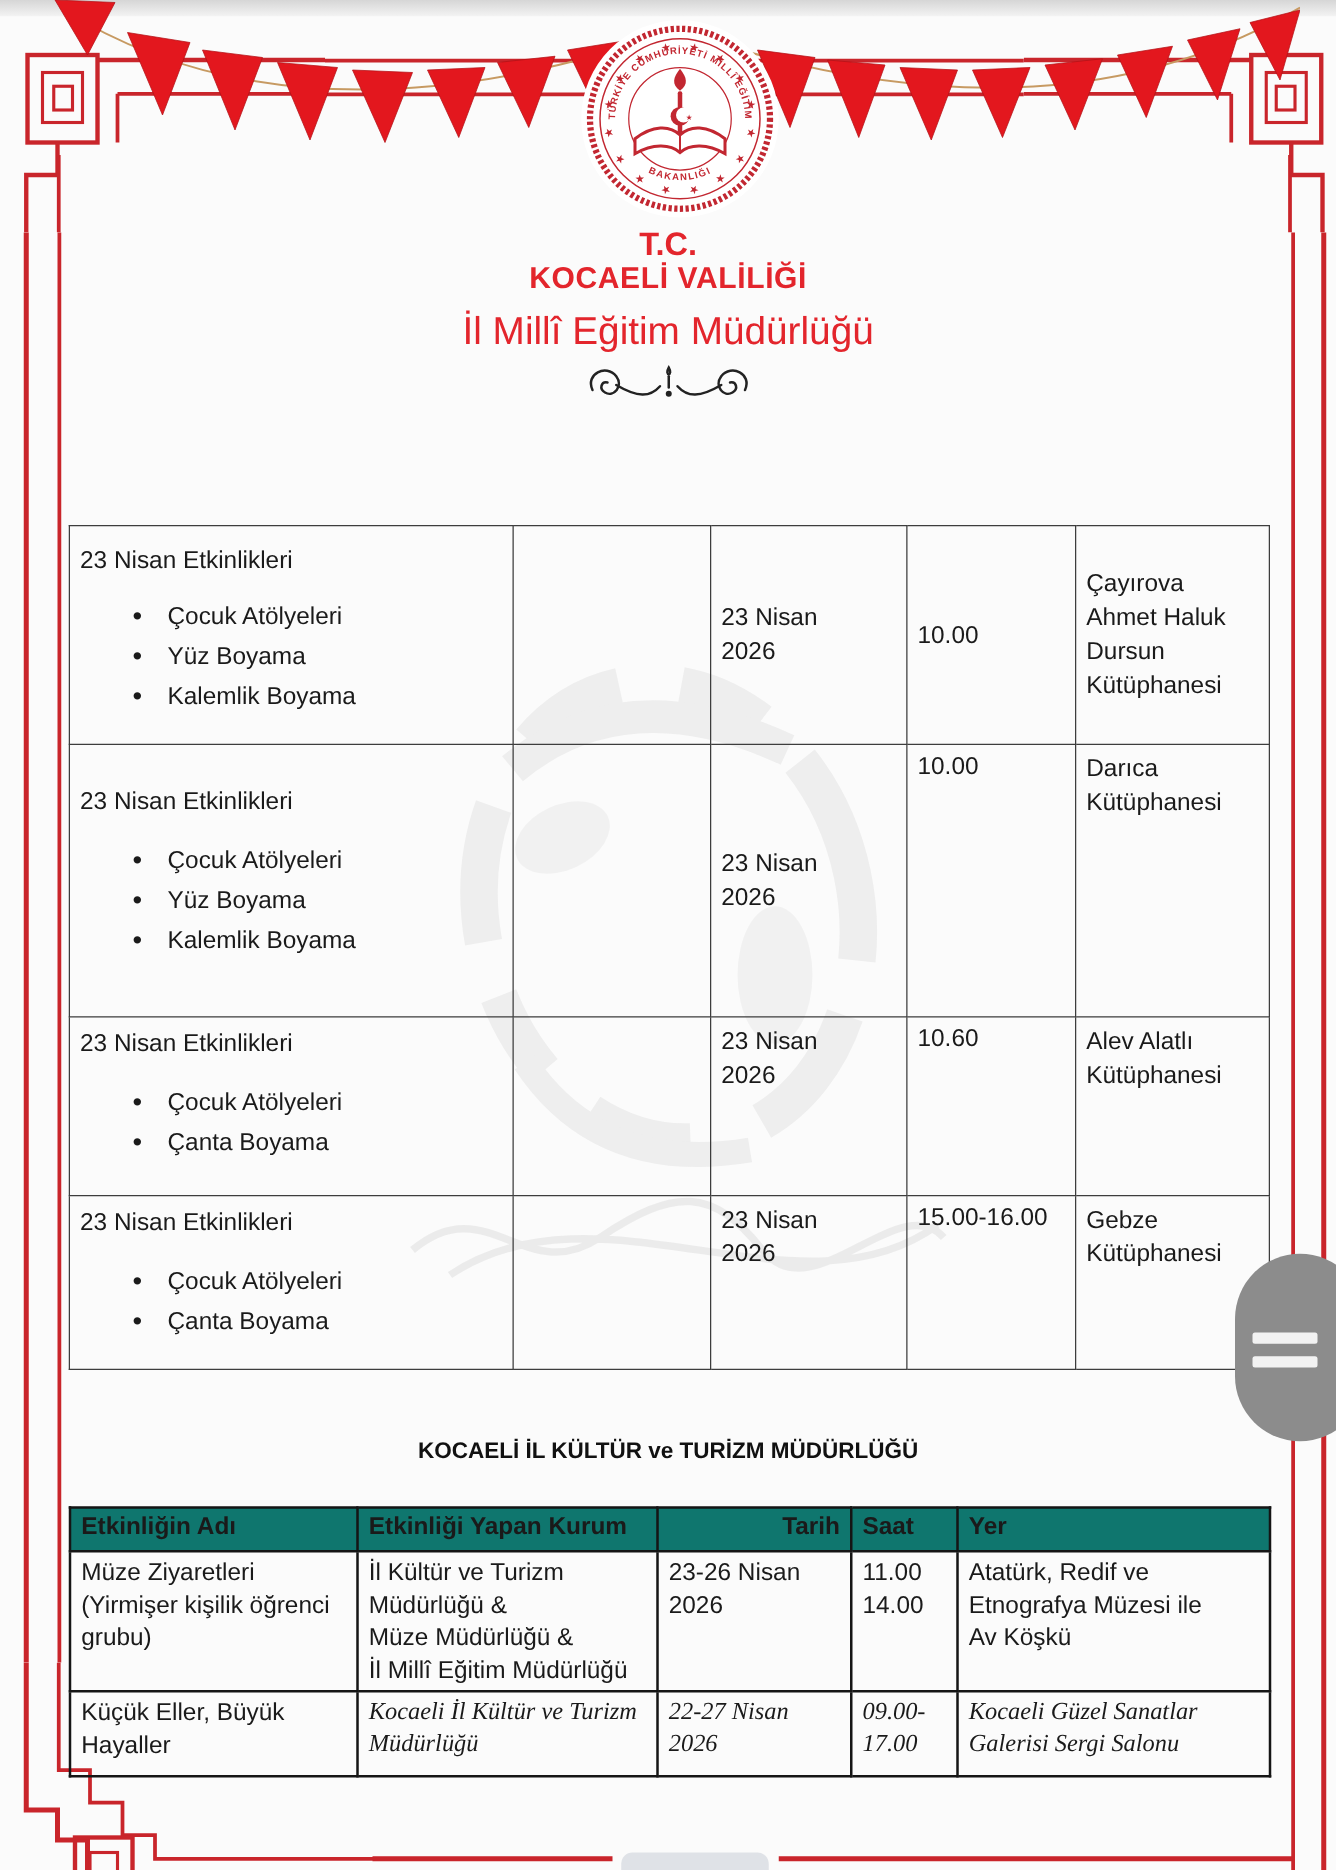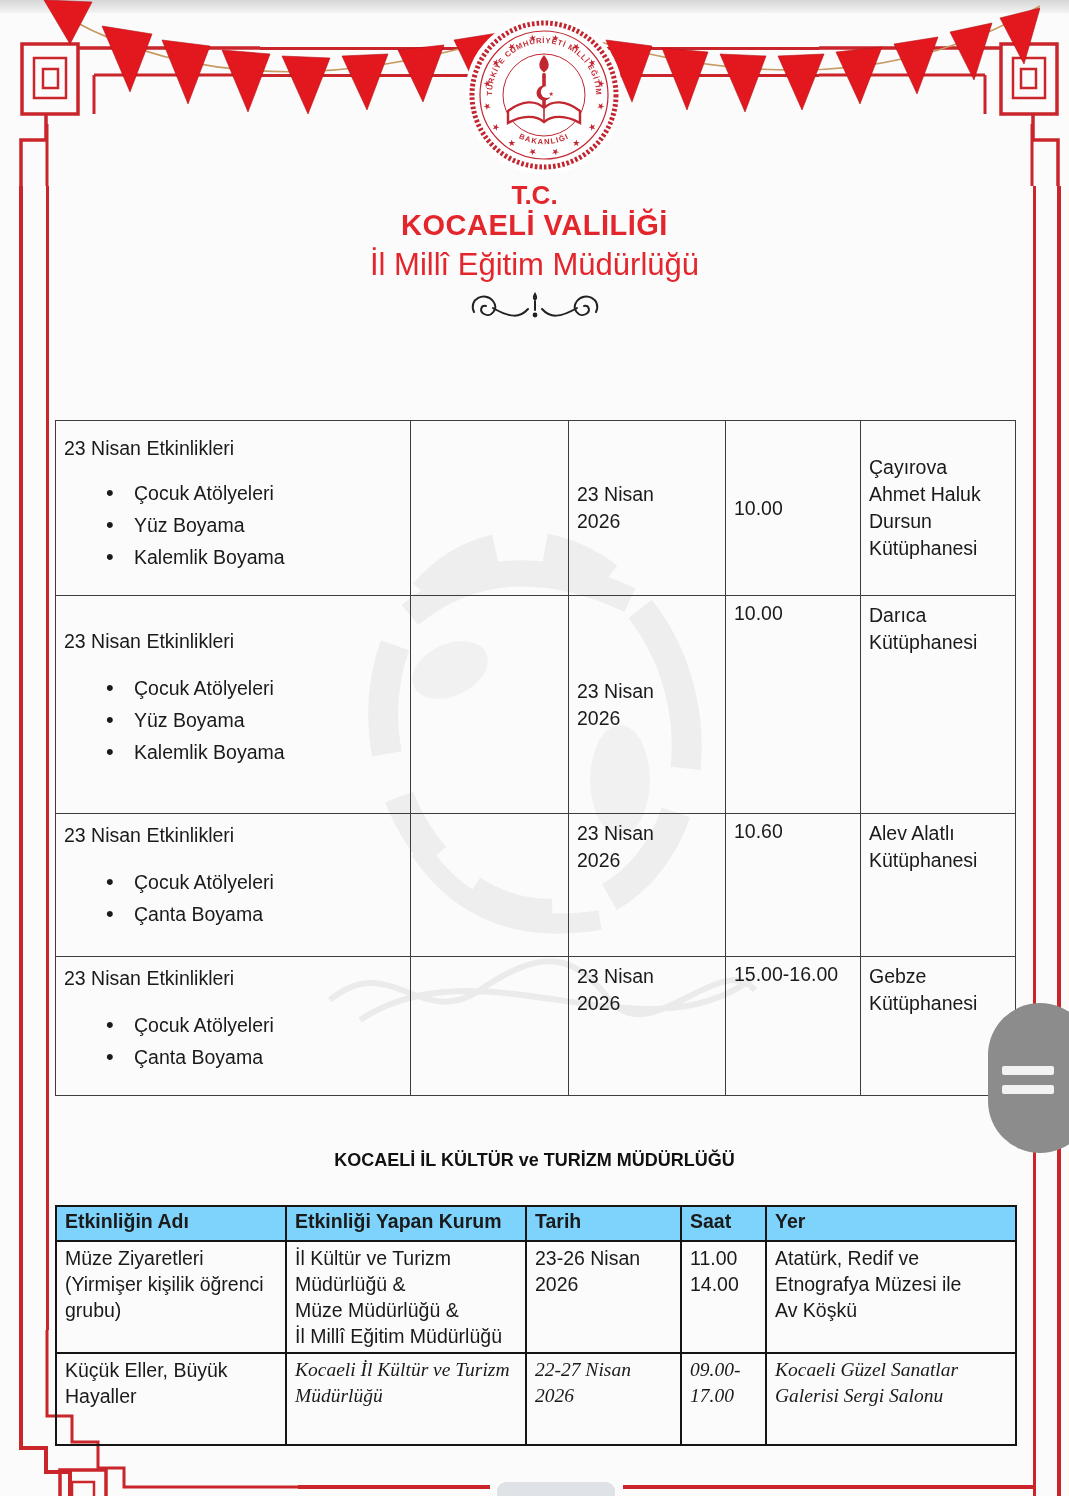--- a/index.html
+++ b/index.html
@@ -19,21 +19,21 @@
   .fr-top-a{left:260px;top:47px;width:559px;height:3px;}
   .fr-top-b{left:260px;top:74px;width:559px;height:3px;}
   .fr-bot-a{left:298px;top:1485px;width:192px;height:4px;}
   .fr-bot-b{left:623px;top:1485px;width:411px;height:4px;}
   .corner{position:absolute;z-index:2;}
   
   .bunting{position:absolute;left:40px;top:0;z-index:4;}
   .seal{position:absolute;left:464px;top:15px;z-index:5;}
   .head-line{position:absolute;left:0;right:0;text-align:center;color:#e3252c;z-index:5;}
   .head-tc{top:180px;font-size:26px;font-weight:600;}
-  .head-val{top:209px;font-size:29px;font-weight:600;letter-spacing:.5px;}
+  .head-val{top:209px;font-size:24px;font-weight:600;letter-spacing:.5px;}
   .head-mud{top:247px;font-size:31px;font-weight:500;}
   .flourish{position:absolute;left:468px;top:288px;z-index:5;}
   
   .watermark{position:absolute;left:300px;top:520px;z-index:1;opacity:.6;}
   
   .t1{position:absolute;left:55px;top:420px;width:960px;border-collapse:collapse;
       table-layout:fixed;z-index:3;font-size:19.5px;}
   .t1 td{border:1.5px solid #3d3d3d;vertical-align:top;padding:6px 8px;
       overflow:hidden;background:transparent;}
   .t1 td.vm{vertical-align:middle;}
@@ -42,22 +42,22 @@
   .t1 ul.gap{margin-top:14px;}
   .t1 li{position:relative;padding-left:54px;line-height:32px;}
   .t1 li::before{content:"\2022";position:absolute;left:26px;font-size:22px;}
   .lines{white-space:pre-line;line-height:27px;}
   
   .culture-title{position:absolute;left:0;right:0;top:1150px;text-align:center;
       font-size:18px;font-weight:700;z-index:3;color:#111;}
   .t2{position:absolute;left:55px;top:1205px;width:960px;border-collapse:collapse;
       table-layout:fixed;z-index:3;font-size:19.5px;}
   .t2 th,.t2 td{border:2px solid #151515;padding:3px 8px;vertical-align:top;text-align:left;}
-  .t2 th{background:#7dd3fc;font-weight:700;height:27px;}
-  .t2 th.center{text-align:left;}
+  .t2 th{background:#0f766e;font-weight:700;height:27px;}
+  .t2 th.center{text-align:right;}
   .t2 td .lines{line-height:26px;}
   .t2 tr.serif td.sf{font-family:"Liberation Serif", serif;font-style:italic;}
   
   .handle{position:absolute;left:988px;top:1003px;width:104px;height:150px;
       border-radius:75px;background:#8c8c8c;z-index:6;}
   .handle .bar{position:absolute;left:14px;width:52px;height:9px;border-radius:2px;background:#f2f2f2;}
   .bar1{top:63px;} .bar2{top:82px;}
   .bottom-blob{position:absolute;left:497px;top:1482px;width:118px;height:20px;
       background:#dde0e6;border-radius:9px 9px 0 0;z-index:2;opacity:.95;}
 </style>
@@ -343,21 +343,21 @@
       <td>
             <div class="lines">11.00
 14.00</div>
           </td>
       <td>
             <div class="lines">Atatürk, Redif ve
 Etnografya Müzesi ile
 Av Köşkü</div>
           </td>
     </tr>
-    <tr class="serif" style="height:92px;">
+    <tr class="serif" style="height:68px;">
       <td>
             <div class="lines">Küçük Eller, Büyük
 Hayaller</div>
           </td>
       <td class="sf">
             <div class="lines">Kocaeli İl Kültür ve Turizm
 Müdürlüğü</div>
           </td>
       <td class="sf">
             <div class="lines">22-27 Nisan

